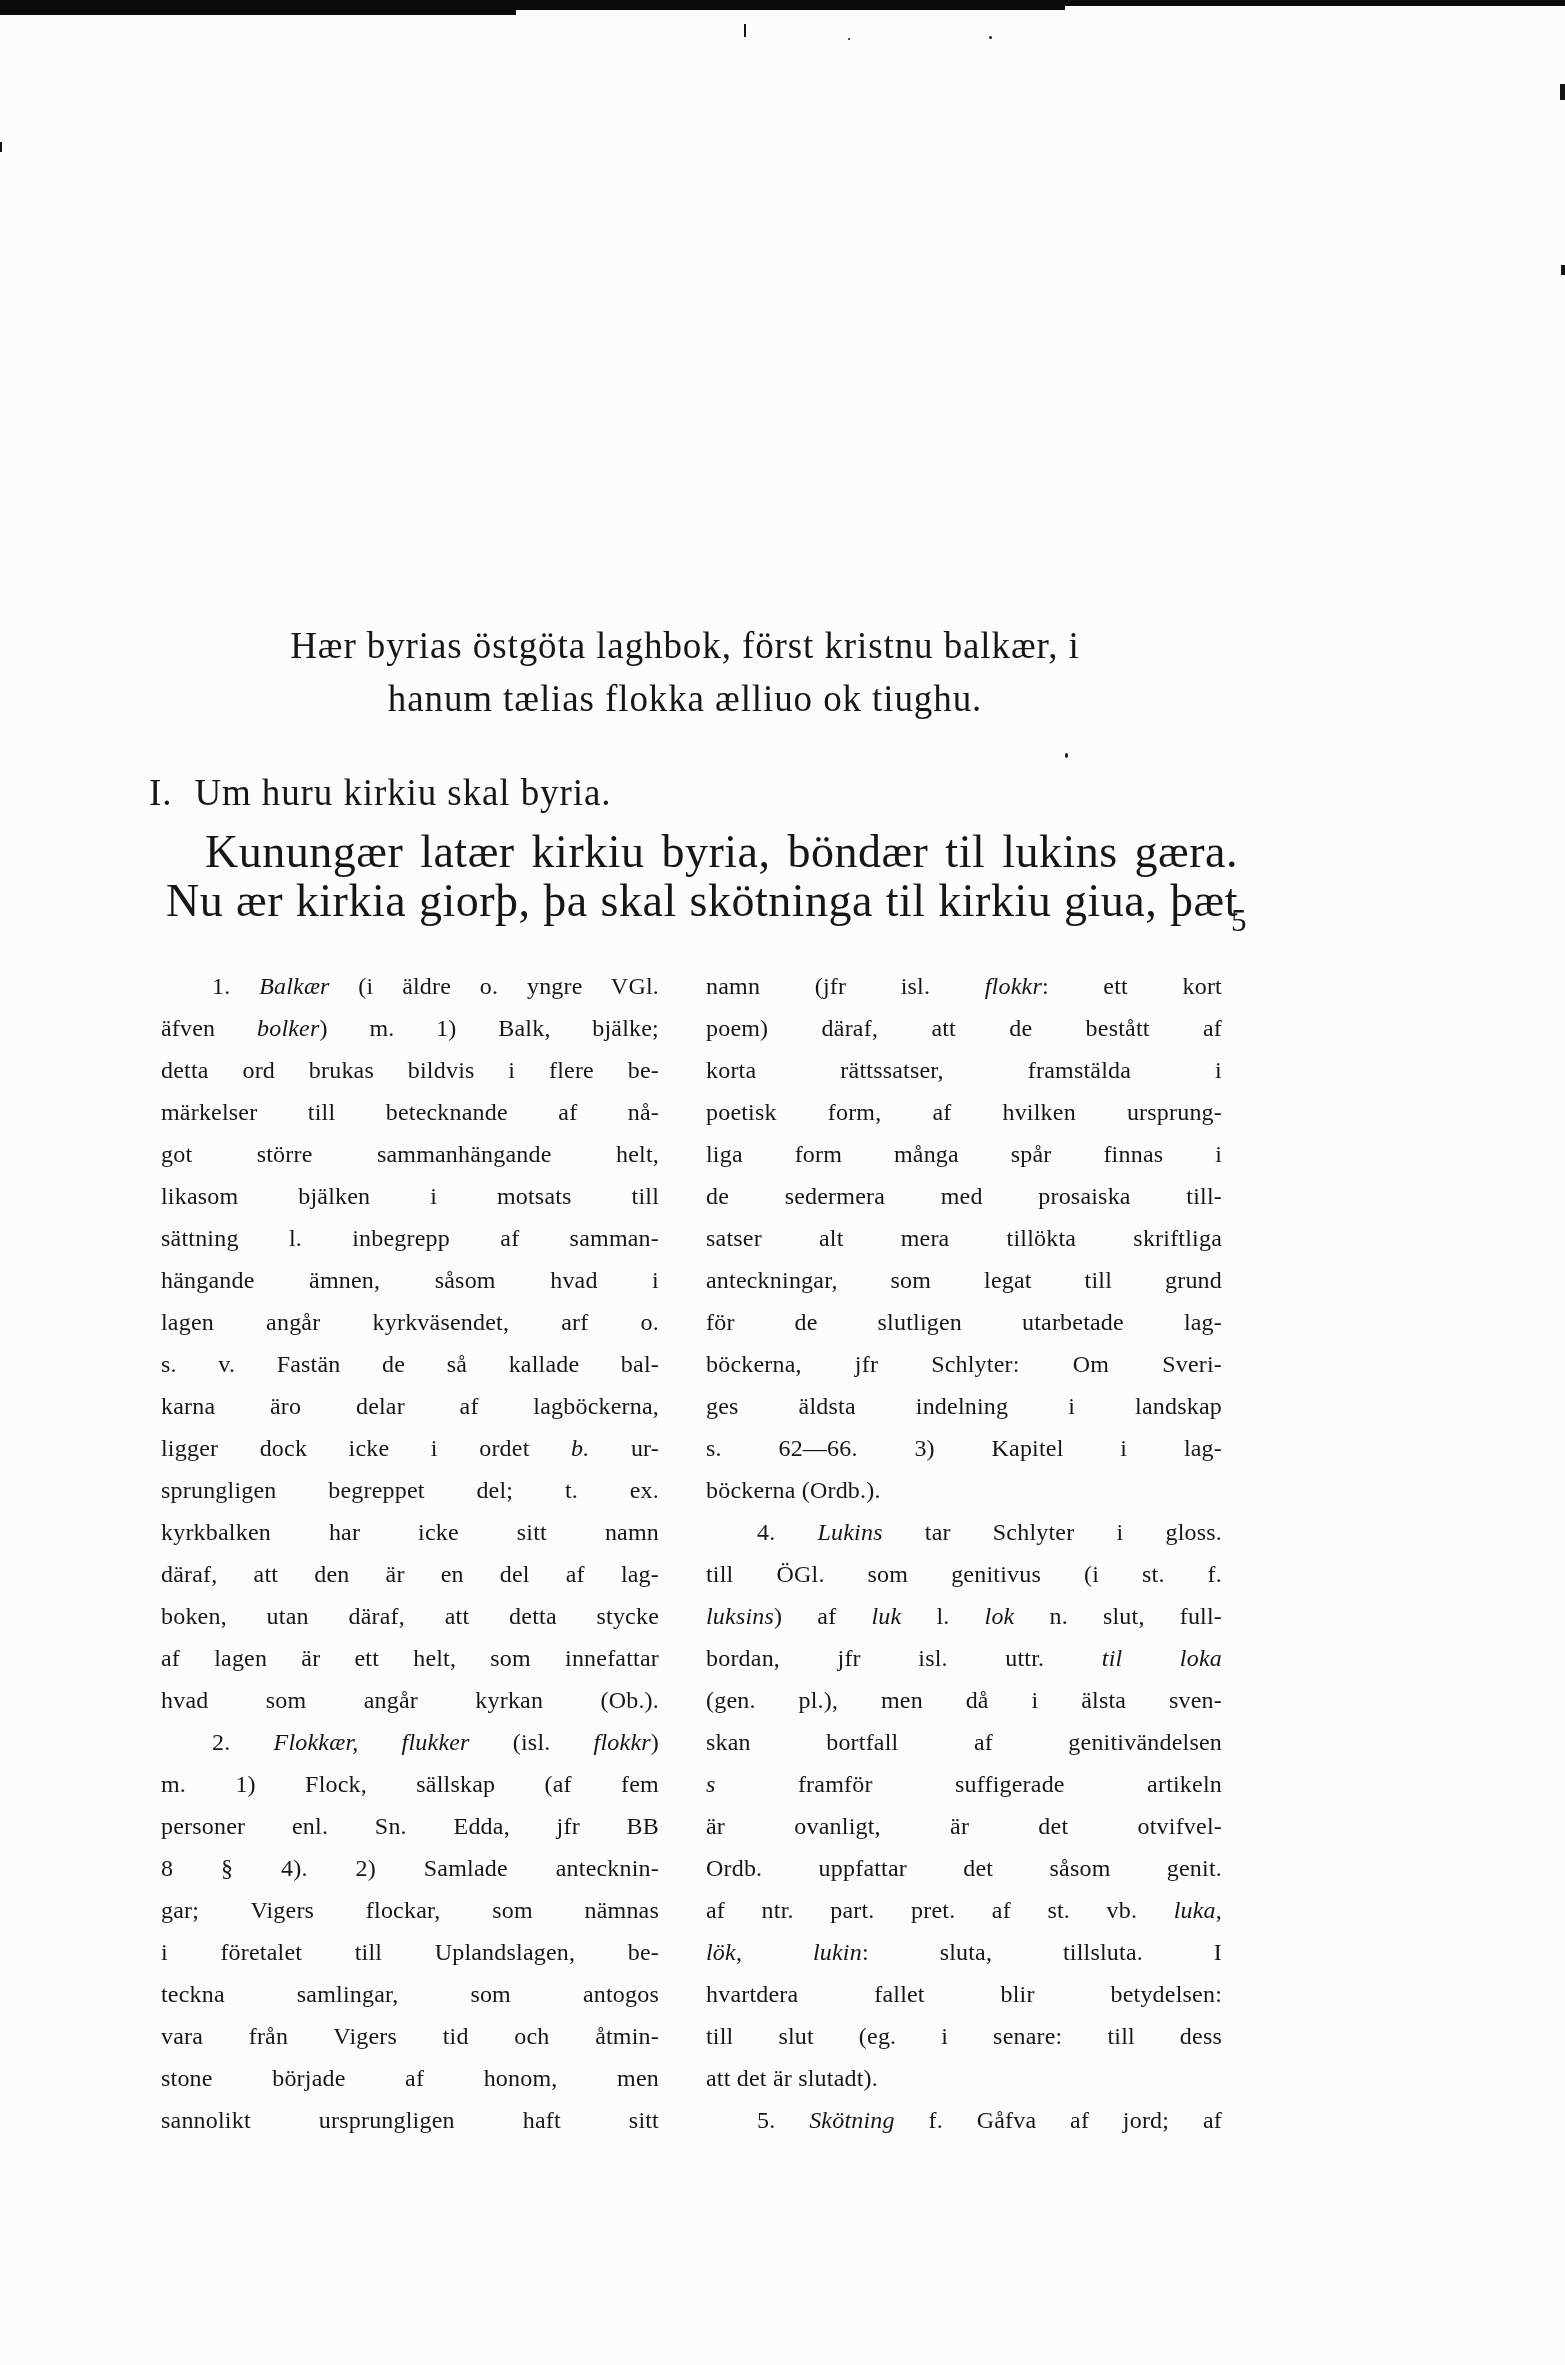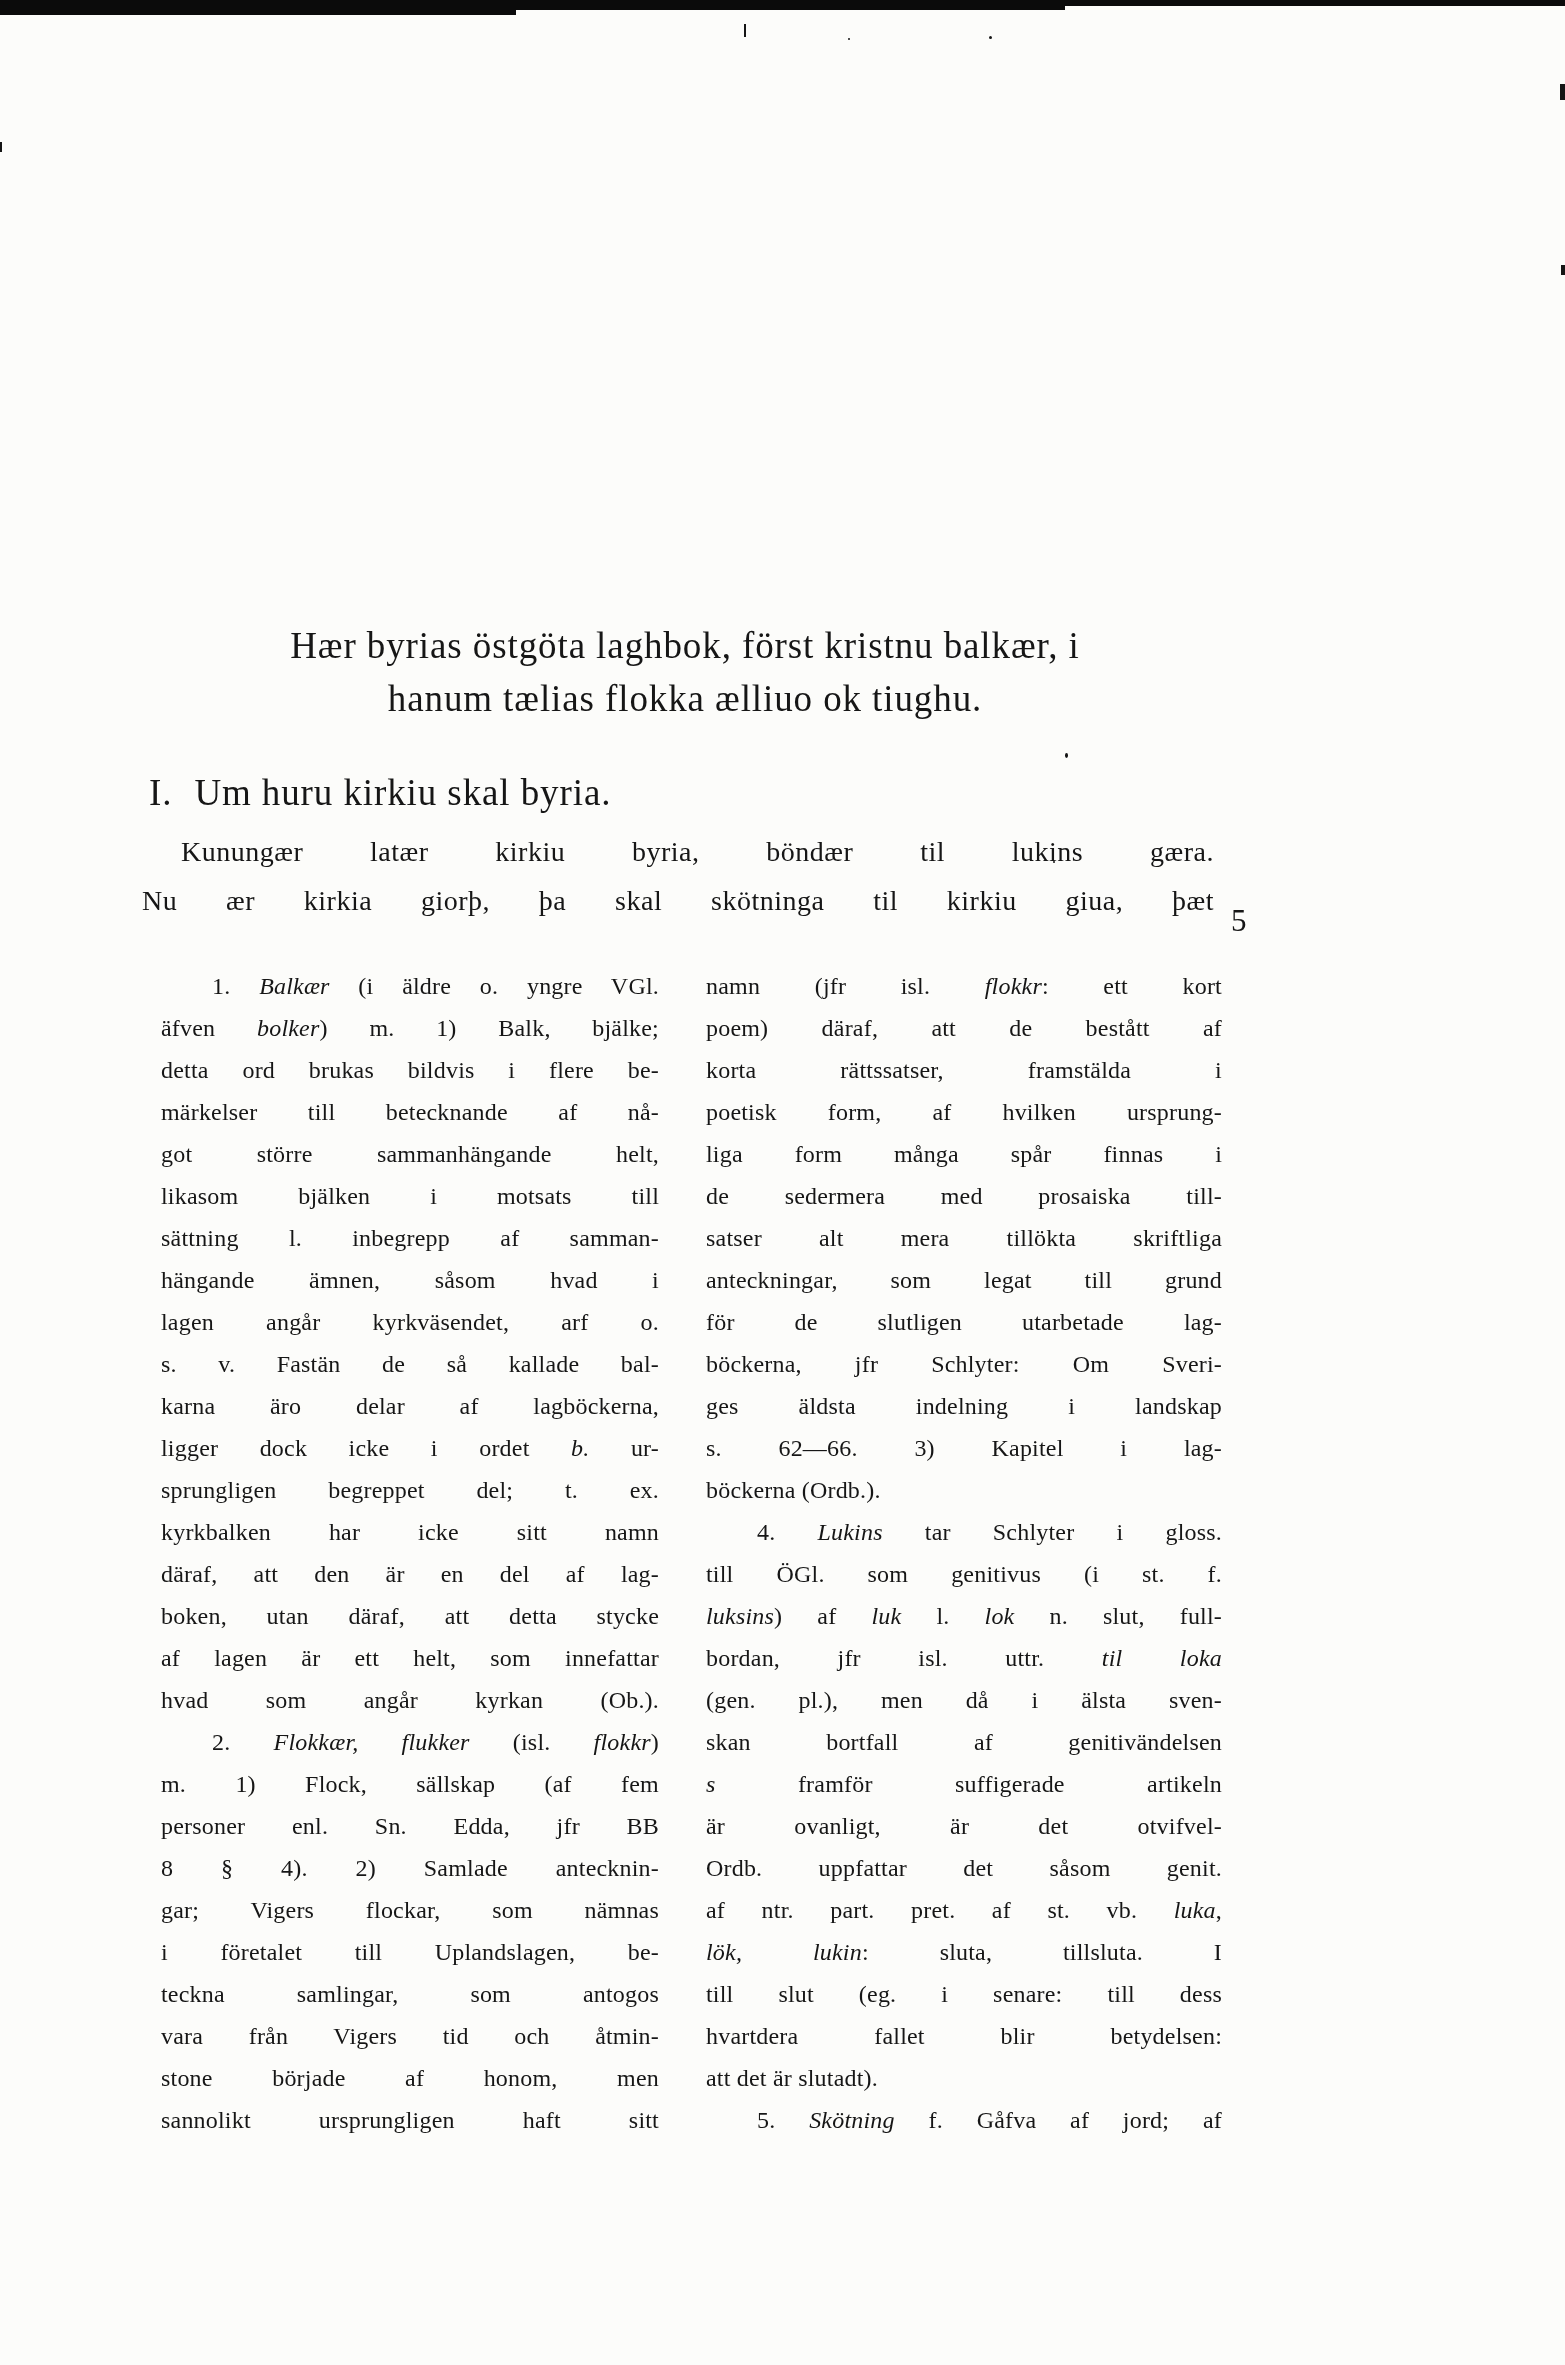--- a/index.html
+++ b/index.html
@@ -24,22 +24,22 @@
     font-size: 37px; line-height: 53px;
     text-align: center; letter-spacing: 0.9px; white-space: nowrap;
   }
   .chapter-heading {
     position: absolute; left: 149px; top: 766px; width: 1072px;
     font-size: 37px; line-height: 53px;
     letter-spacing: 0.9px; white-space: nowrap;
   }
   .chapter-heading .num { margin-right: 22px; }
   .law-text {
-    position: absolute; left: 142px; top: 827px; width: 1072px;
-    font-size: 28px; line-height: 49px; letter-spacing: 0.5px;
+    position: absolute; left: 166px; top: 827px; width: 1072px;
+    font-size: 46px; line-height: 49px; letter-spacing: 0.5px;
   }
   .law-text .tline.ind { text-indent: 39px; }
   .margin-number {
     position: absolute; left: 1231px; top: 896px;
     font-size: 31px; line-height: 49px;
   }
   
   .column {
     position: absolute; top: 965px;
     font-size: 24px; line-height: 42px; letter-spacing: 0.2px;
@@ -130,18 +130,18 @@
     <div class="tline"><span>till ÖGl. som genitivus (i st. f.</span></div>
     <div class="tline"><span class="it">luksins</span><span>) af </span><span class="it">luk</span><span> l. </span><span class="it">lok</span><span> n. slut, full-</span></div>
     <div class="tline"><span>bordan, jfr isl. uttr. </span><span class="it">til loka</span></div>
     <div class="tline"><span>(gen. pl.), men då i älsta sven-</span></div>
     <div class="tline"><span>skan bortfall af genitivändelsen</span></div>
     <div class="tline"><span class="it">s</span><span> framför suffigerade artikeln</span></div>
     <div class="tline"><span>är ovanligt, är det otvifvel-</span></div>
     <div class="tline"><span>Ordb. uppfattar det såsom genit.</span></div>
     <div class="tline"><span>af ntr. part. pret. af st. vb. </span><span class="it">luka</span><span>,</span></div>
     <div class="tline"><span class="it">lök,</span><span> </span><span class="it">lukin</span><span>: sluta, tillsluta. I</span></div>
+    <div class="tline"><span>hvartdera fallet blir betydelsen:</span></div>
     <div class="tline"><span>till slut (eg. i senare: till dess</span></div>
-    <div class="tline"><span>hvartdera fallet blir betydelsen:</span></div>
     <div class="tline noj"><span>att det är slutadt).</span></div>
     <div class="tline ind"><span>5. </span><span class="it">Skötning</span><span> f. Gåfva af jord; af</span></div>
   </div>
 
 
 </body></html>

